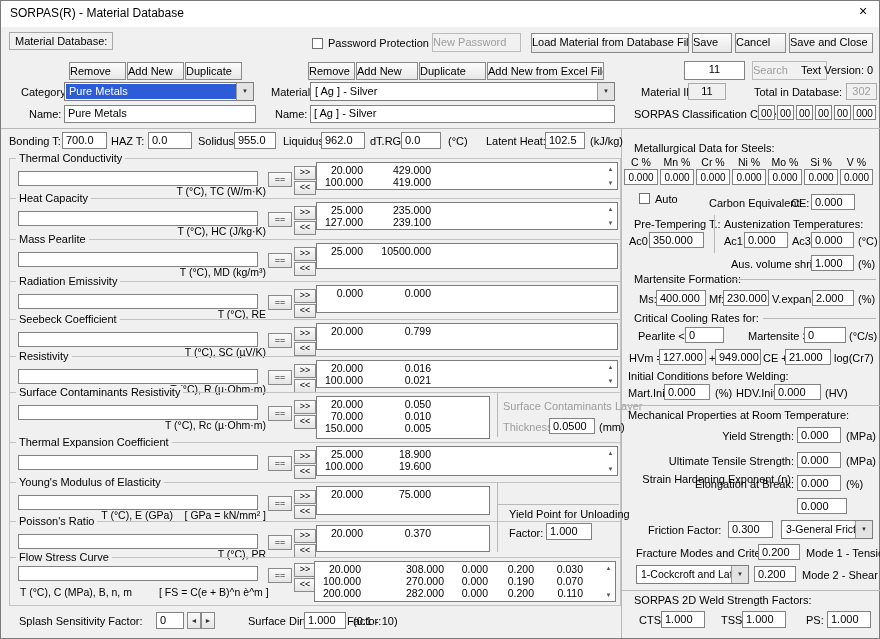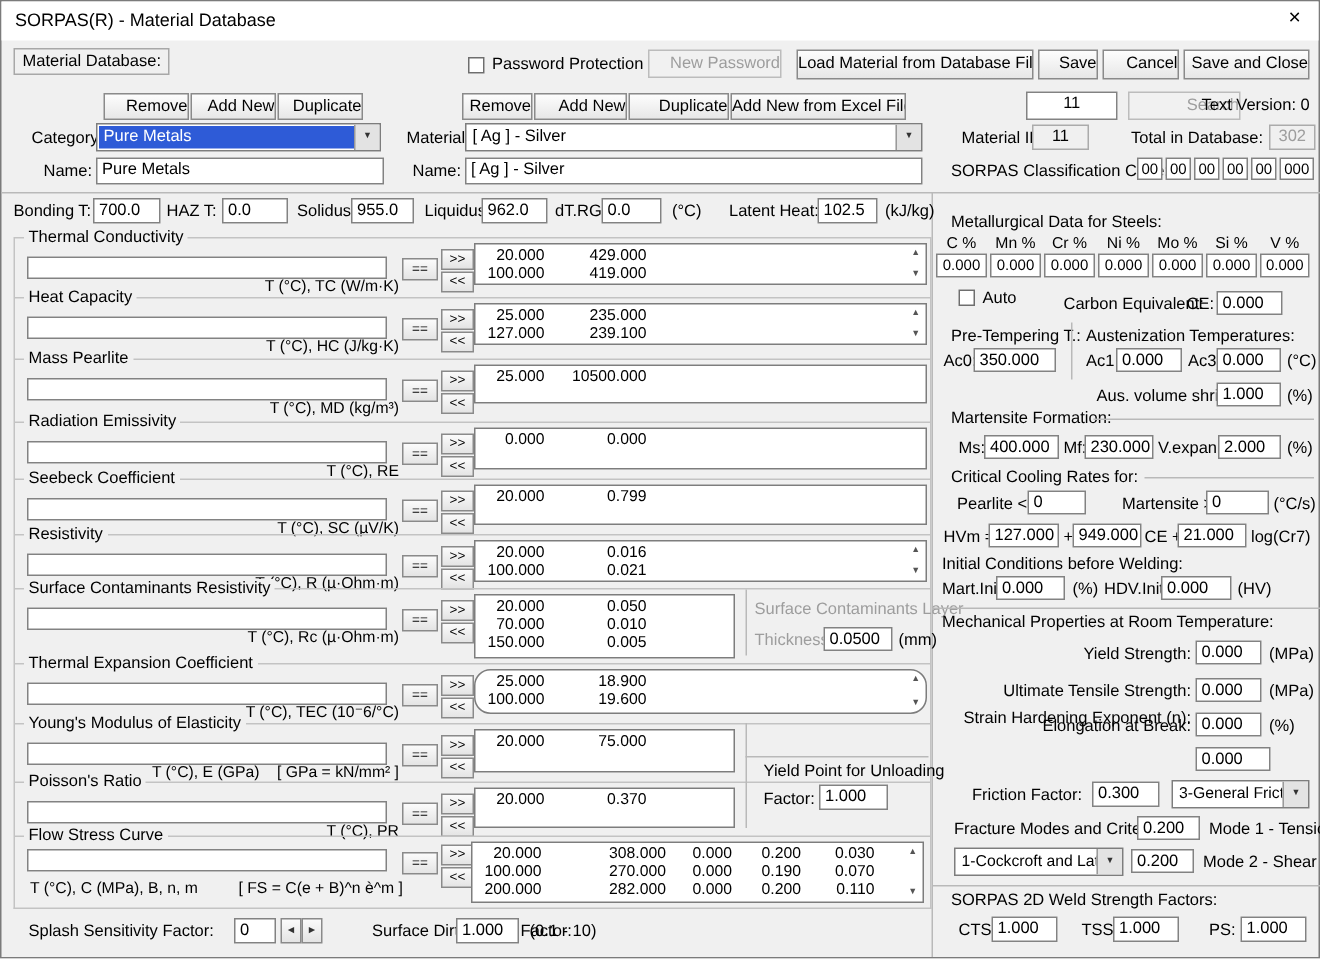--- a/index.html
+++ b/index.html
@@ -9,21 +9,21 @@
   #titlebar{position:absolute;left:0;top:0;right:0;height:26px;background:#ffffff}
   .lbl{position:absolute;white-space:nowrap;line-height:13px}
   .lbl-r{position:absolute;white-space:nowrap;text-align:right;line-height:13px}
   .boxlbl{position:absolute;border:1px solid #a8a8a8;padding:2px 5px;white-space:nowrap;background:#f0f0f0}
   .field{position:absolute;background:#fff;border:1px solid #828282;box-sizing:border-box;
          padding:1px 3px;line-height:13px;white-space:nowrap;overflow:hidden;font-size:11px}
   .field.ctr{text-align:center;padding:1px 0}
   .field.disf{background:#f0f0f0;border-color:#ababab}
   .gray{color:#9d9d9d}
   .btn{position:absolute;background:linear-gradient(#fdfdfd,#e7e7e7);border:1px solid #8a8a8a;box-sizing:border-box;
-       text-align:right;font-size:11px;line-height:17px;white-space:nowrap;overflow:hidden;cursor:default}
+       text-align:left;font-size:11px;line-height:17px;white-space:nowrap;overflow:hidden;cursor:default}
   .btn.dis{color:#9d9d9d;background:#f1f1f1;border-color:#bcbcbc}
   .chk{position:absolute;width:11px;height:11px;background:#fff;border:1px solid #6e6e6e;box-sizing:border-box}
   .ddl{position:absolute;background:#fff;border:1px solid #7d7d7d;box-sizing:border-box;overflow:hidden}
   .ddl .txt{position:absolute;left:1px;top:1px;right:17px;bottom:1px;padding:1px 3px;line-height:13px;
             white-space:nowrap;overflow:hidden}
   .ddl.sel .txt{background:#2e5bd7;color:#fff}
   .ddl .arrow{position:absolute;right:0;top:0;bottom:0;width:16px;background:#e3e3e3;border-left:1px solid #9a9a9a;
               text-align:center;font-size:6px;line-height:17px;color:#333}
   .hline{position:absolute;height:1px;background:#b9b9b9}
   .vline{position:absolute;width:1px;background:#b9b9b9}
@@ -206,25 +206,24 @@
         <div class="mini-btn" style="left: 284px; top: 22px; width: 22px; height: 14px;">&lt;&lt;</div>
         <div class="sec-list" style="left: 306px; top: 3px; width: 174px; height: 43px;">
           <div class="lrow"><span style="width: 46px;">20.000</span><span style="width: 68px;">0.050</span></div>
           <div class="lrow"><span style="width: 46px;">70.000</span><span style="width: 68px;">0.010</span></div>
           <div class="lrow"><span style="width: 46px;">150.000</span><span style="width: 68px;">0.005</span></div>
         </div>
       </div>
       <div class="sec" style="top: 284px; height: 40px;">
         <div class="sec-label">Thermal Expansion Coefficient</div>
         <div class="sec-field" style="top: 12px;"></div>
-        <div class="sec-cap" style="top: 26px;">T (°C), TEC (10⁻6/°C)</div>
-        <div class="mini-btn" style="left: 258px; top: 13px; width: 24px; height: 15px; line-height: 13px;">==</div>
-        <div class="mini-btn" style="left: 284px; top: 7px; width: 22px; height: 14px;">&gt;&gt;</div>
-        <div class="mini-btn" style="left: 284px; top: 22px; width: 22px; height: 14px;">&lt;&lt;</div>
-        <div class="sec-list" style="left: 306px; top: 3px; width: 302px; height: 30px; border-radius: 11px;">
+        <div class="mini-btn" style="left: 258px; top: 13px; width: 24px; height: 15px; line-height: 13px;">==</div>
+        <div class="mini-btn" style="left: 284px; top: 7px; width: 22px; height: 14px;">&gt;&gt;</div>
+        <div class="mini-btn" style="left: 284px; top: 22px; width: 22px; height: 14px;">&lt;&lt;</div>
+        <div class="sec-list" style="left: 306px; top: 3px; width: 302px; height: 30px;">
           <div class="lrow"><span style="width: 46px;">25.000</span><span style="width: 68px;">18.900</span></div>
           <div class="lrow"><span style="width: 46px;">100.000</span><span style="width: 68px;">19.600</span></div>
           <div class="scr up">▲</div>
           <div class="scr dn">▼</div>
         </div>
       </div>
       <div class="sec" style="top: 324px; height: 39px;">
         <div class="sec-label">Young's Modulus of Elasticity</div>
         <div class="sec-field" style="top: 12px;"></div>
         <div class="sec-cap" style="top: 26px;">T (°C), E (GPa)    [ GPa = kN/mm² ]</div>

